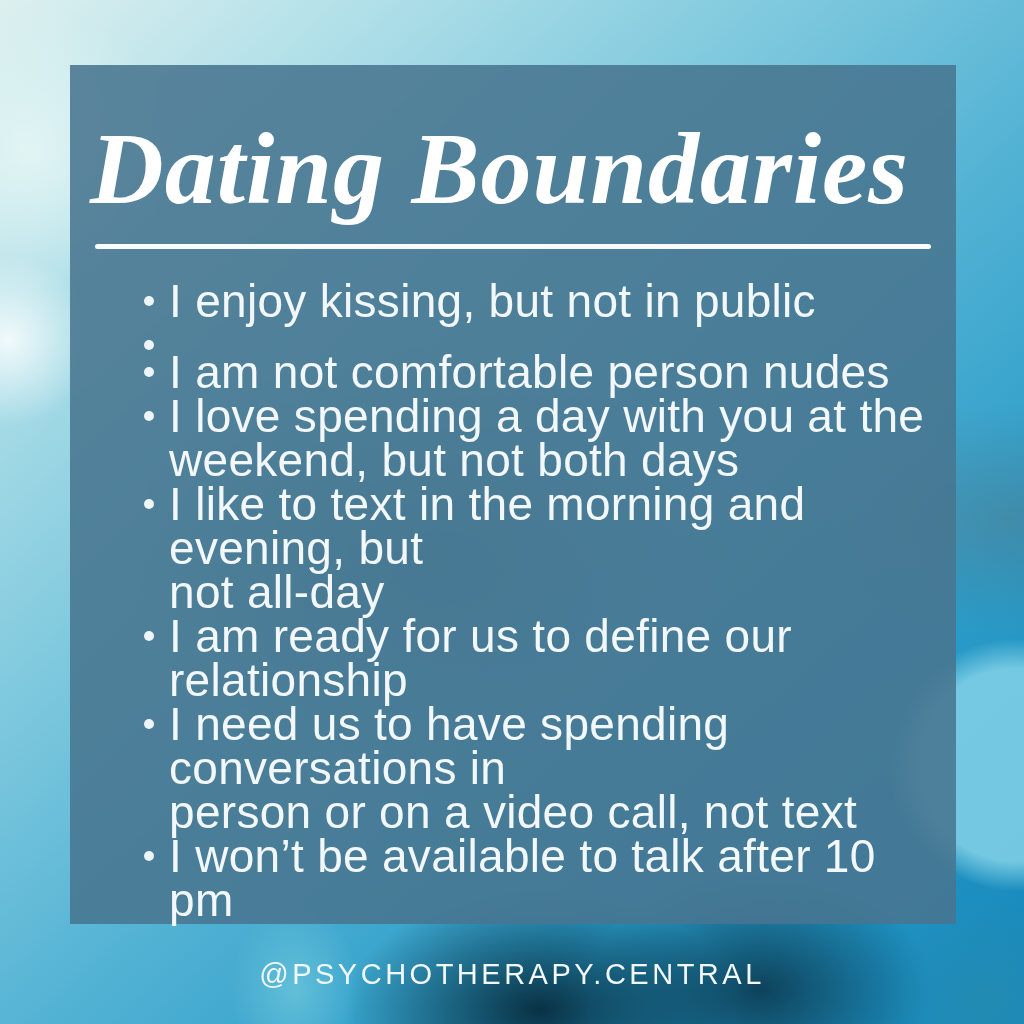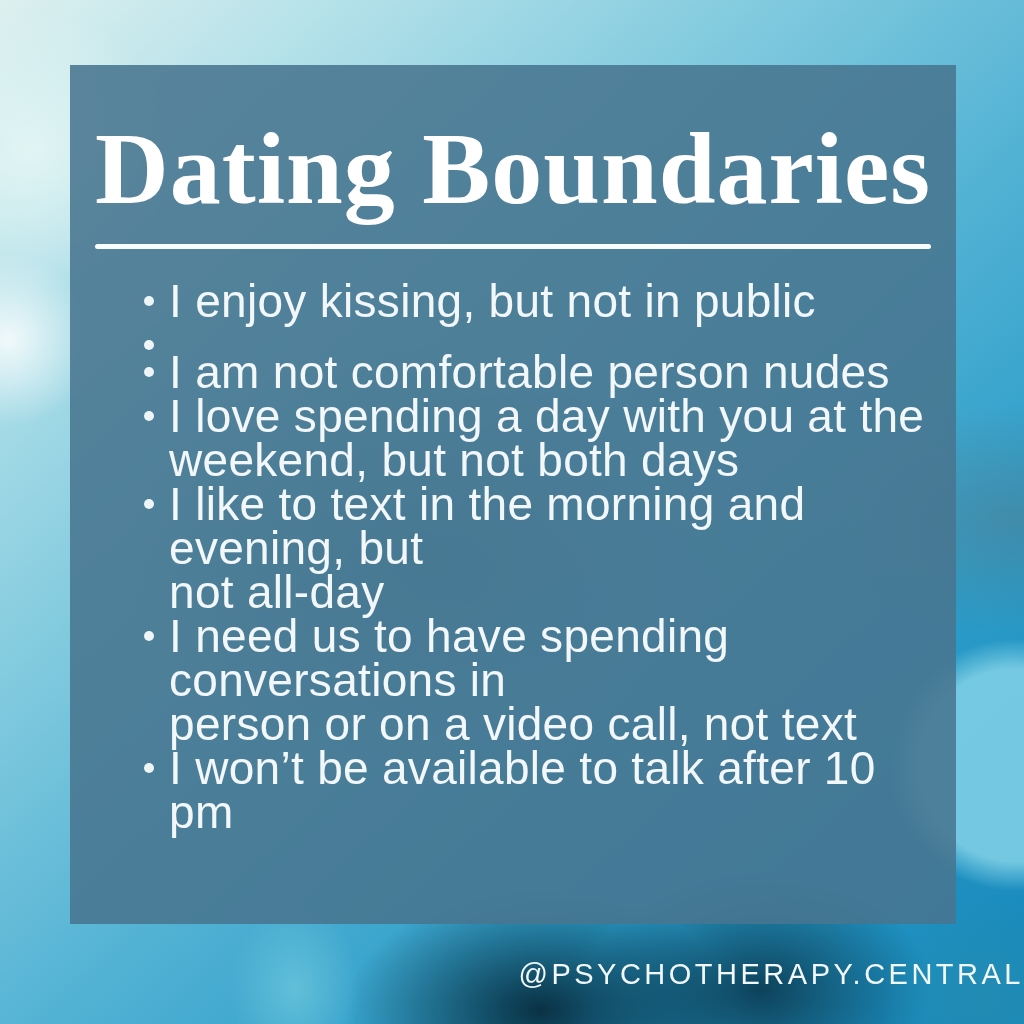--- a/index.html
+++ b/index.html
@@ -38,22 +38,23 @@
     left: 70px;
     top: 65px;
     width: 886px;
     height: 859px;
     background: rgba(72, 117, 143, 0.88);
     box-sizing: border-box;
   }
 
   .title {
     margin: 38px 20px 0;
-    text-align: center;
+    text-align: left;
     font-family: "Liberation Serif", serif;
+    font-style: italic;
     font-weight: 700;
     font-size: 102px;
     line-height: 1.3;
     letter-spacing: 1px;
     color: #ffffff;
   }
 
   .divider {
     width: 836px;
     height: 5px;
@@ -89,21 +90,21 @@
   }
 
   .footer {
     position: absolute;
     left: 0;
     top: 924px;
     width: 1024px;
     height: 100px;
     display: flex;
     align-items: center;
-    justify-content: flex-end;
+    justify-content: center;
   }
   .handle {
     color: #f2f7f9;
     font-size: 29px;
     font-weight: 400;
     letter-spacing: 3.5px;
   }
 </style>
 </head>
 <body>
@@ -136,20 +137,24 @@
           <span class="txt">I love spending a day with you at the
 weekend, but not both days</span>
         </li>
 
         <li class="item">
           <span class="dot"></span>
           <span class="txt">I like to text in the morning and evening, but
 not all-day</span>
         </li>
 
+        <li class="item">
+          <span class="dot"></span>
+          <span class="txt">I am ready for us to define our relationship</span>
+        </li>
 
         <li class="item">
           <span class="dot"></span>
           <span class="txt">I need us to have spending conversations in
 person or on a video call, not text</span>
         </li>
 
         <li class="item">
           <span class="dot"></span>
           <span class="txt">I won’t be available to talk after 10 pm</span>

